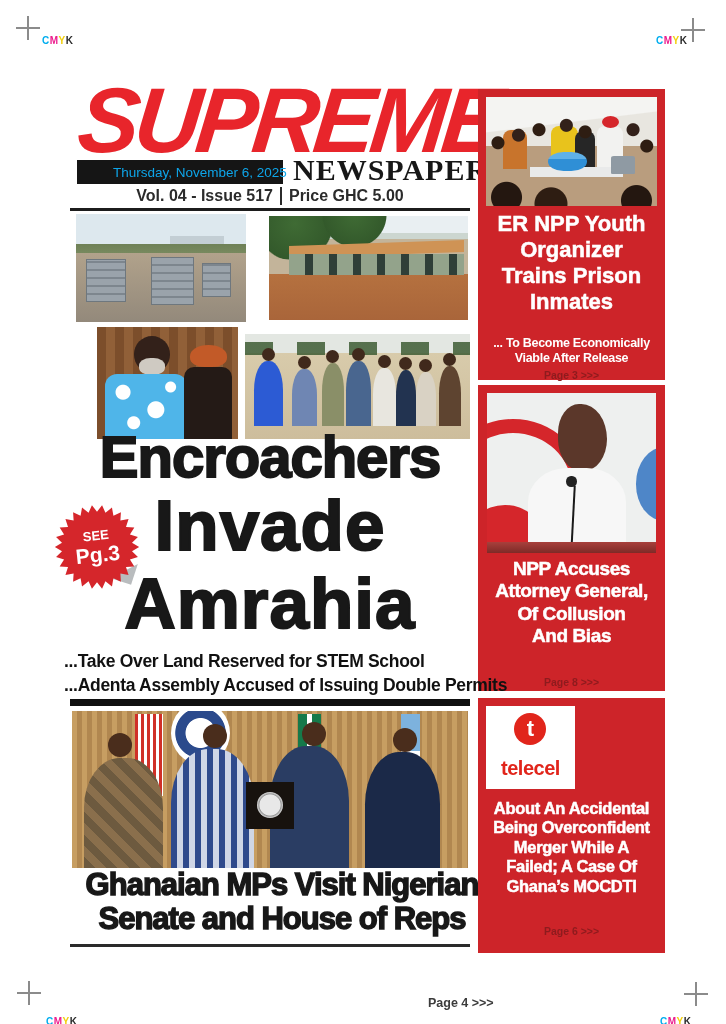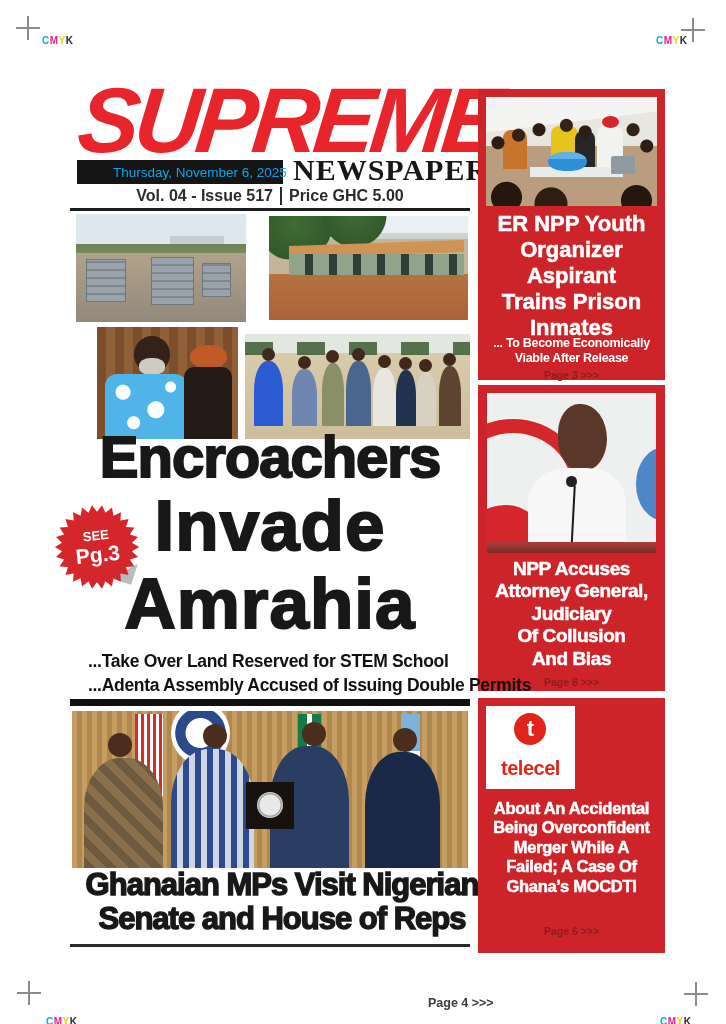--- a/index.html
+++ b/index.html
@@ -62,21 +62,21 @@
   .fig{bottom:12%;border-radius:45% 45% 0 0;}
   .fig:before{content:"";position:absolute;left:50%;top:-13px;width:13px;height:13px;margin-left:-7px;
      border-radius:50%;background:#40291c;}
 
   
   .headline-wrap{position:absolute;left:68px;top:428px;width:404px;text-align:center;z-index:5;color:#181818;}
   .hl{font-weight:bold;line-height:1;-webkit-text-stroke:2px #181818;}
   .hl1{font-size:58px;letter-spacing:-1px;}
   .hl2{font-size:71px;letter-spacing:1px;margin-top:4px;}
   .hl3{font-size:71px;letter-spacing:1px;margin-top:7px;}
-  .subhead{position:absolute;left:88px;font-size:17.5px;font-weight:bold;color:#111;letter-spacing:-.3px;z-index:5;}
+  .subhead{position:absolute;left:64px;font-size:17.5px;font-weight:bold;color:#111;letter-spacing:-.3px;z-index:5;}
 
   
   .starburst{position:absolute;left:54px;top:504px;width:86px;height:86px;z-index:6;}
   .starburst svg{position:absolute;inset:0;}
   .star-text{position:absolute;inset:0;display:flex;flex-direction:column;align-items:center;
      justify-content:center;transform:rotate(-6deg);color:#fff;line-height:1;}
   .star-see{font-size:13px;font-weight:bold;}
   .star-pg{font-size:21px;font-weight:bold;margin-top:2px;}
   .curl{position:absolute;right:5px;bottom:8px;width:0;height:0;z-index:-1;
      border-left:22px solid transparent;border-bottom:22px solid #b9bcbe;transform:rotate(18deg);}
@@ -271,21 +271,20 @@
       <div class="shirt" style="left:65%;top:27%;width:15%;height:38%;background:#f2f2f0;"></div>
       <div style="left:68%;top:17%;width:10%;height:11%;background:#d5262b;border-radius:50%;"></div>
       <div class="tabletop" style="left:26%;top:64%;width:54%;height:9%;"></div>
       <div class="bowl" style="left:36%;top:50%;width:23%;height:18%;"></div>
       <div class="bin" style="left:73%;top:54%;width:14%;height:17%;"></div>
       <div class="crowdheads"></div>
     </div>
     <div class="shead s1" style="top:122px;">
       <div>ER NPP Youth</div>
       <div>Organizer</div>
-      <div>Aspirant</div>
       <div>Trains Prison</div>
       <div>Inmates</div>
     </div>
     <div class="ssub" style="top:247px;">
       <div>... To Become Economically</div>
       <div>Viable After Release</div>
     </div>
     <div class="spage" style="top:280px;">Page 3 &gt;&gt;&gt;</div>
   </div>
 
@@ -296,21 +295,20 @@
       <div class="bluearc" style="left:88%;top:34%;width:34%;height:46%;"></div>
       <div class="spk-head" style="left:42%;top:7%;width:29%;height:42%;"></div>
       <div class="spk-body" style="left:24%;top:47%;width:58%;height:53%;"></div>
       <div class="michead" style="left:47%;top:52%;width:6%;height:7%;"></div>
       <div class="micline" style="left:50%;top:58%;width:2px;height:42%;"></div>
       <div class="podium" style="left:0;top:93%;width:100%;height:7%;"></div>
     </div>
     <div class="shead s2" style="top:173px;">
       <div>NPP Accuses</div>
       <div>Attorney General,</div>
-      <div>Judiciary</div>
       <div>Of Collusion</div>
       <div>And Bias</div>
     </div>
     <div class="spage" style="top:291px;">Page 8 &gt;&gt;&gt;</div>
   </div>
 
   <div class="sbox" style="top:698px;height:255px;">
     <div class="sphoto banner">
       <div class="tc-box">
         <div class="tc-circle">t</div>

